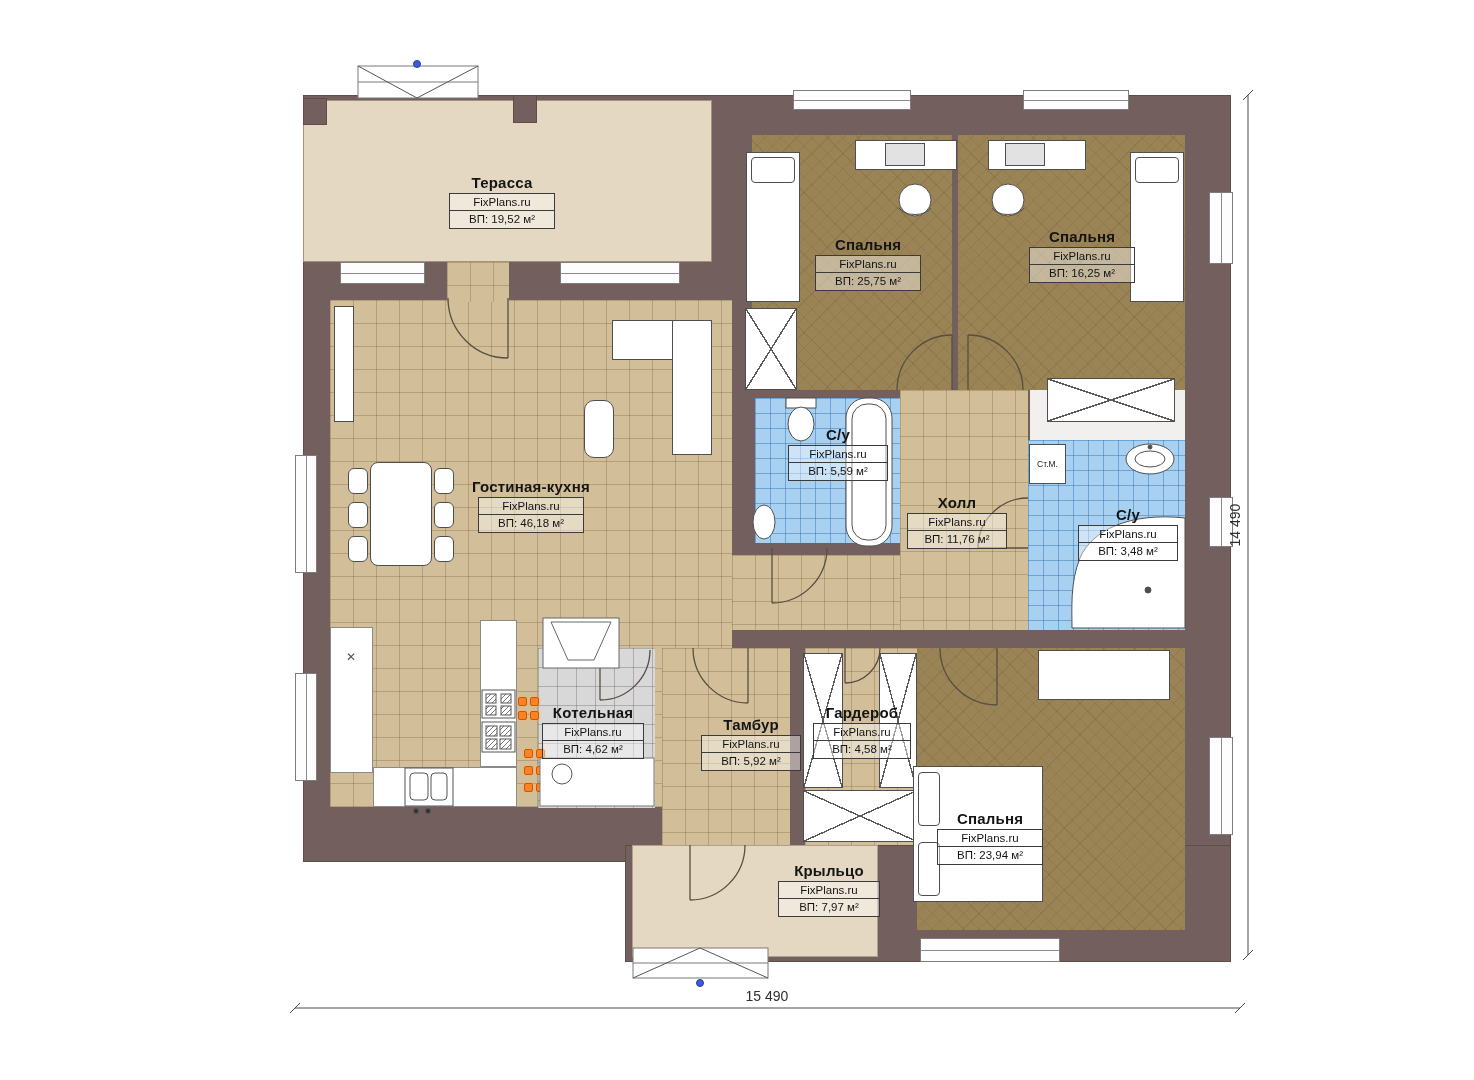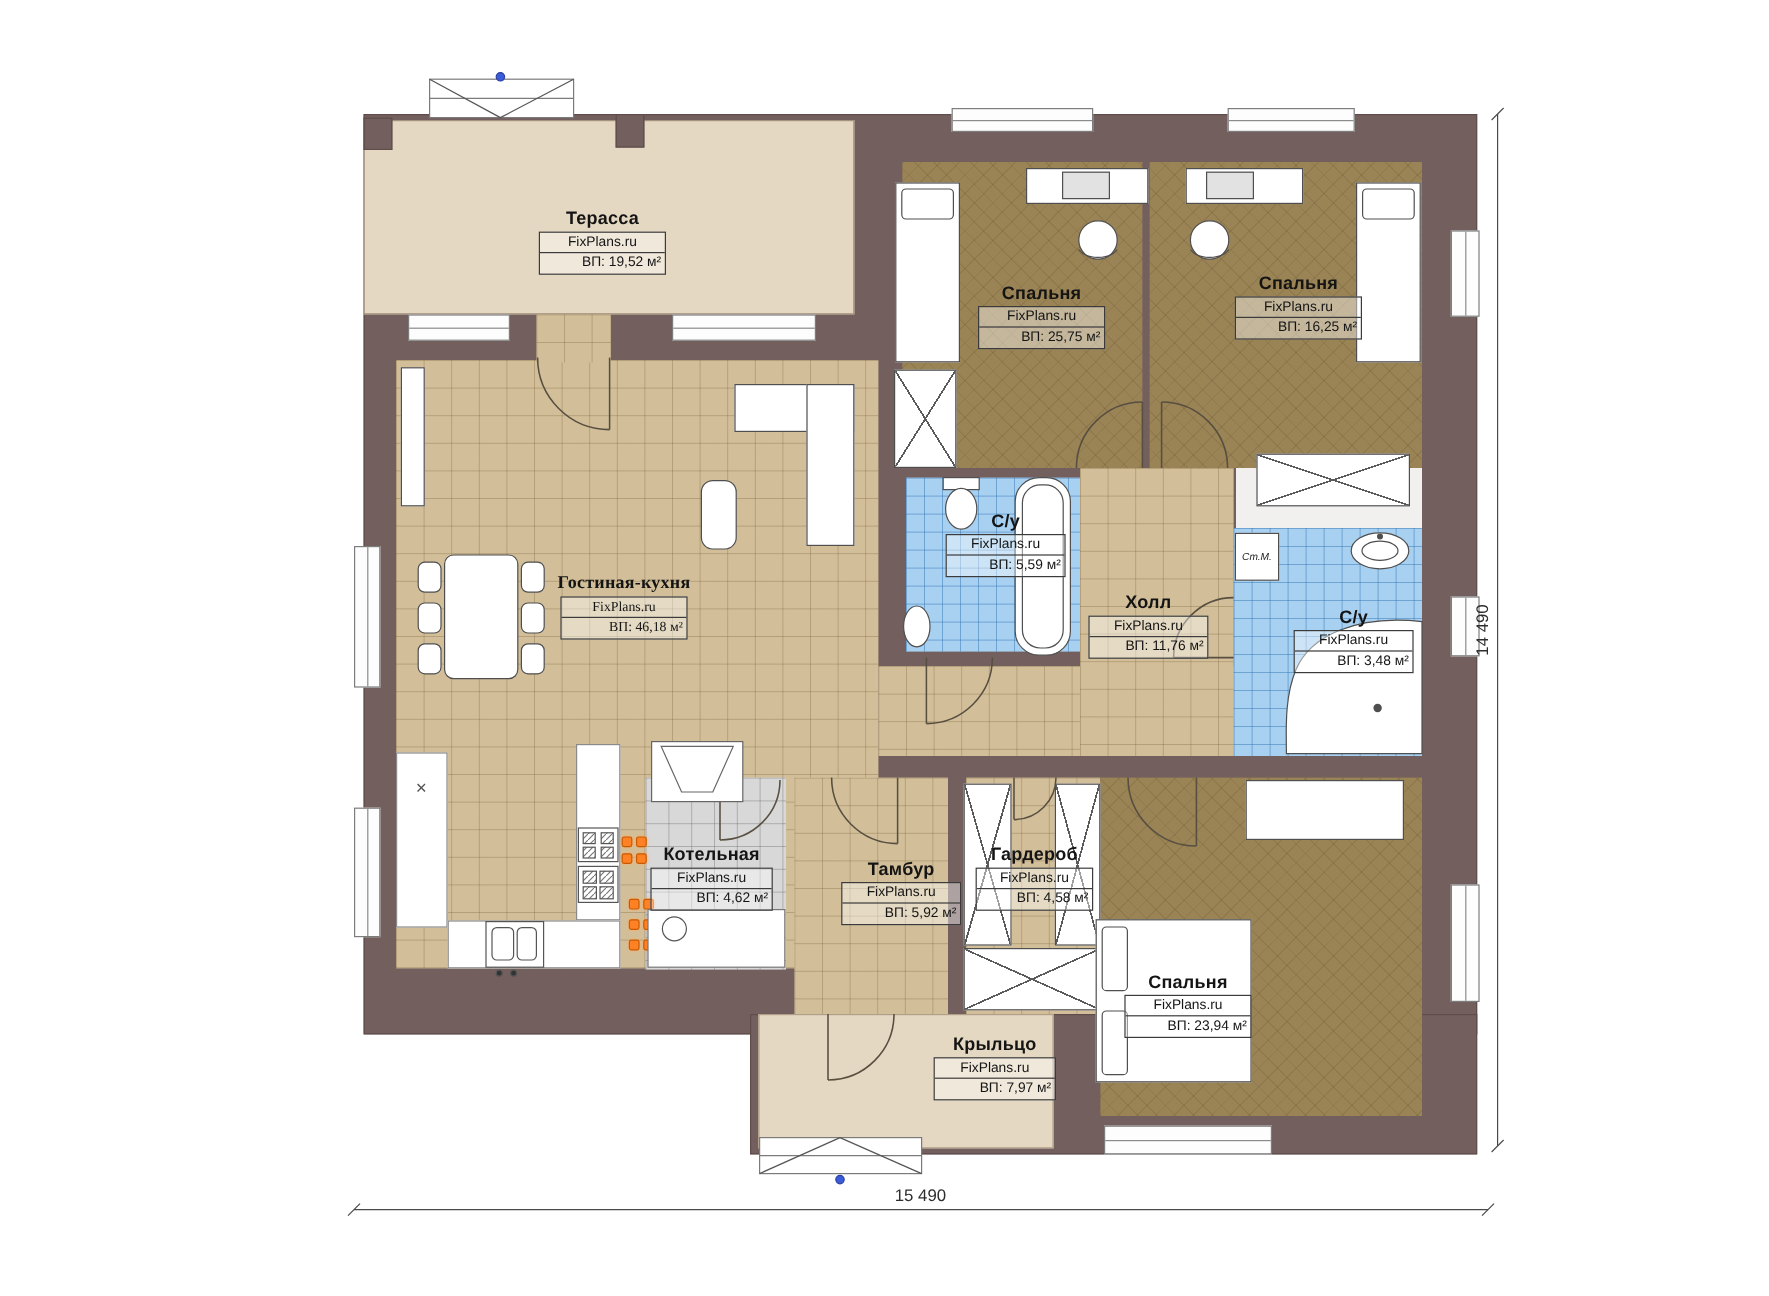--- a/index.html
+++ b/index.html
@@ -31,22 +31,22 @@
       linear-gradient(to bottom right,transparent calc(50% - .7px),#5a5a5a calc(50% - .7px),#5a5a5a calc(50% + .7px),transparent calc(50% + .7px));}
   .win-h,.win-v{background:#fdfdfd;border:1px solid #7d7d7d;}
   .win-h::after{content:"";position:absolute;left:0;right:0;top:50%;height:1px;background:#8a8a8a;}
   .win-v::after{content:"";position:absolute;top:0;bottom:0;left:50%;width:1px;background:#8a8a8a;}
   .dot{position:absolute;width:7px;height:7px;background:#ff8126;border:1px solid #c85a00;
        border-radius:2px;box-shadow:0 0 3px #ffab63;}
   .rlabel{position:absolute;text-align:center;color:#141414;z-index:30;}
   .rlabel .nm{font-weight:bold;font-size:15px;letter-spacing:.2px;}
   .rlabel .bx{margin:2px auto 0;border:1px solid #3b3b3b;background:rgba(255,255,255,.42);font-size:11.5px;line-height:1.25;}
   .rlabel .brand{border-bottom:1px solid #3b3b3b;padding:1px 3px;}
-  .rlabel .area{padding:1px 3px;text-align:right;}
-  .tinytext{position:absolute;font-size:8.5px;color:#222;display:flex;align-items:center;justify-content:center;text-align:left;font-style:italic;}
+  .rlabel .area{padding:1px 3px;}
+  .tinytext{position:absolute;font-size:8.5px;color:#222;display:flex;align-items:center;justify-content:center;text-align:left;}
   svg text{font-family:"Liberation Sans", sans-serif;}
 </style>
 </head>
 <body>
 
 <div class="stage">
 
   <div class="abs wall" style="left:303px;top:95px;width:928px;height:767px;"></div>
   <div class="abs wall" style="left:625px;top:845px;width:606px;height:117px;"></div>
 
@@ -294,21 +294,21 @@
   </div>
 
   <div class="rlabel" style="left:1076px;top:506px;width:104px;">
     <div class="nm">С/у</div>
     <div class="bx" style="width:98px;">
       <div class="brand">FixPlans.ru</div>
       <div class="area">ВП: 3,48 м²</div>
     </div>
   </div>
 
-  <div class="rlabel" style="left:454px;top:478px;width:132px;font-family:Liberation Serif, serif;">
+  <div class="rlabel" style="left:465px;top:478px;width:132px;">
     <div class="nm">Гостиная-кухня</div>
     <div class="bx" style="width:104px;">
       <div class="brand">FixPlans.ru</div>
       <div class="area">ВП: 46,18 м²</div>
     </div>
   </div>
 
   <div class="rlabel" style="left:533px;top:704px;width:120px;">
     <div class="nm">Котельная</div>
     <div class="bx" style="width:100px;">

